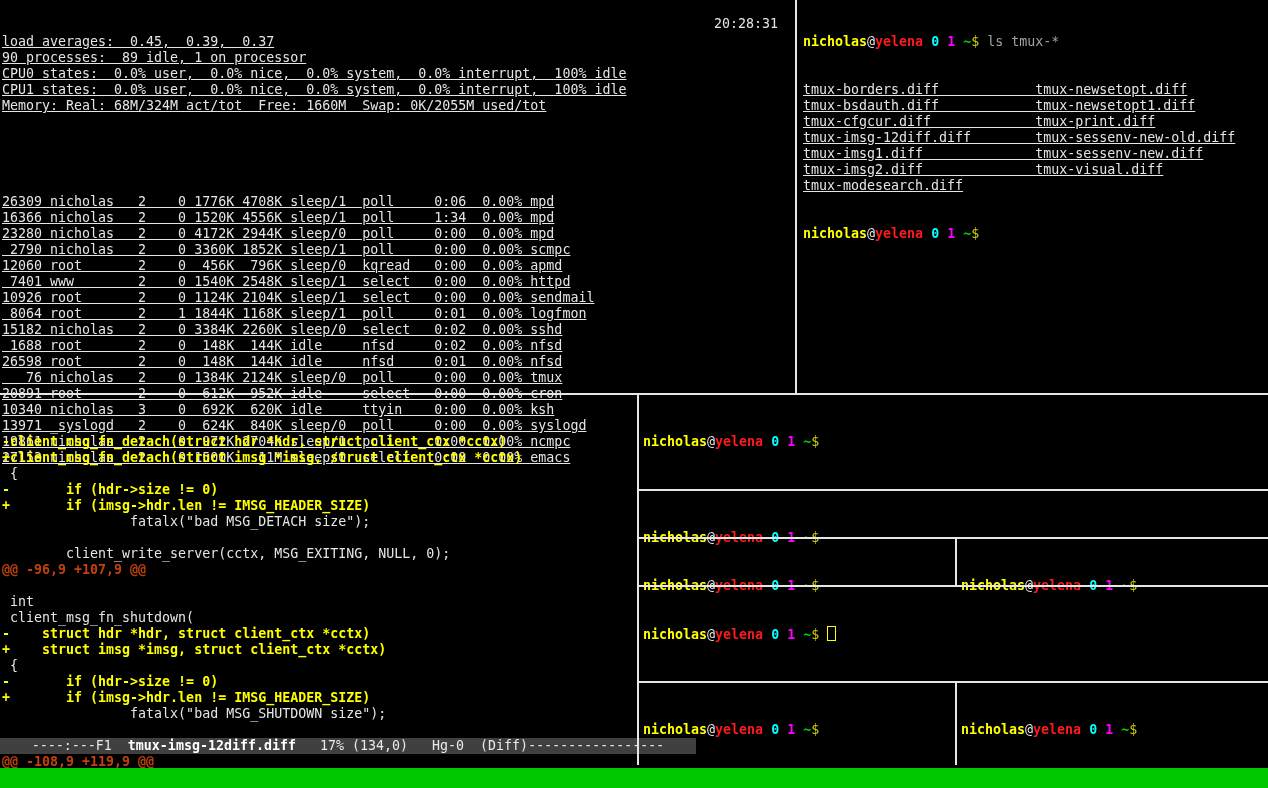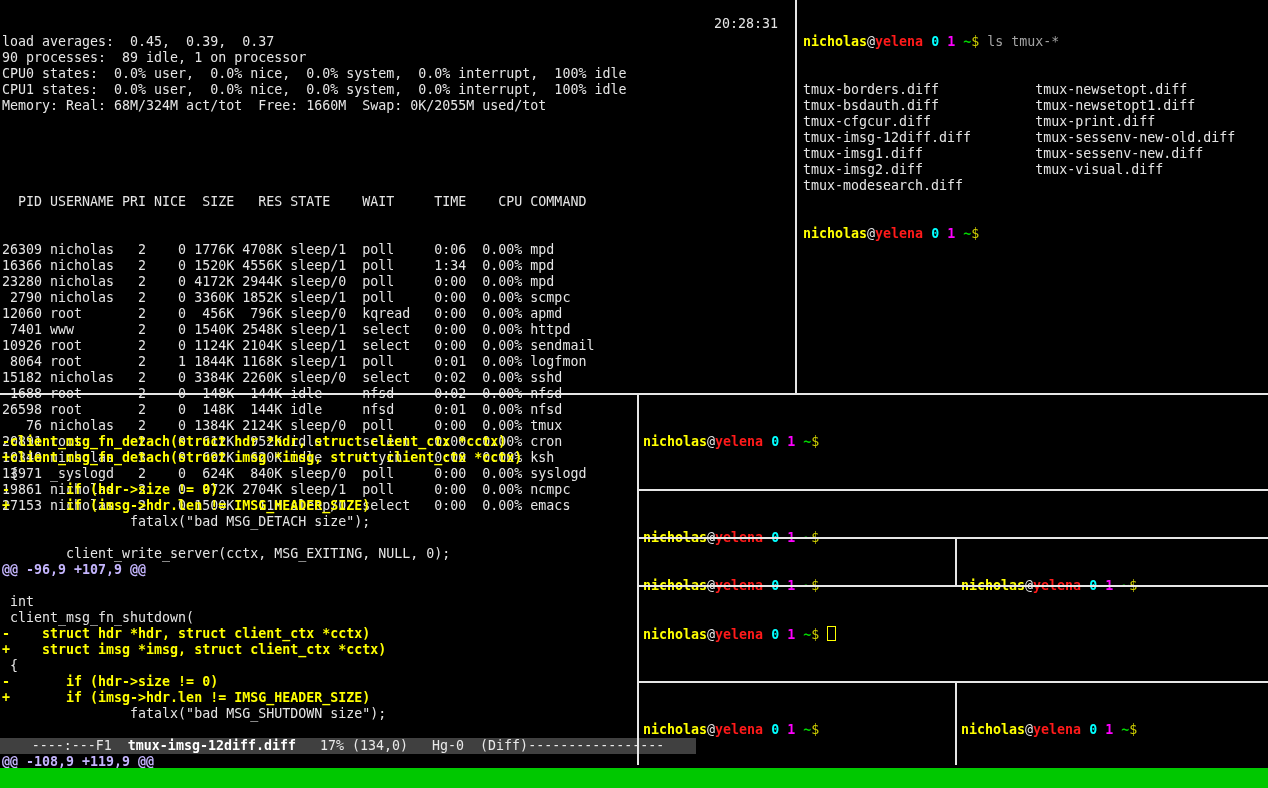--- a/index.html
+++ b/index.html
@@ -1,25 +1,25 @@
 <!DOCTYPE html>
 <html><head>
 <meta charset="utf-8">
 <style>
   html,body{margin:0;padding:0;background:#000;}
   .screen{position:relative;width:1268px;height:788px;background:#000;overflow:hidden;
           font-family:"DejaVu Sans Mono",monospace;font-size:13.3px;line-height:16px;color:#e5e5e5;}
   .pane{position:absolute;white-space:pre;}
-  .tblock{white-space:pre;}
+  .tblock{white-space:pre;text-decoration:underline;}
   .line{white-space:pre;height:16px;}
   .blank16{height:16px;}
   .dline{white-space:pre;height:16px;}
   
   .del,.add{color:#ffff00;font-weight:bold;}
-  .hunk{color:#c4b5fd;font-weight:bold;}
+  .hunk{color:#c2410c;font-weight:bold;}
   .ctx{color:#e5e5e5;}
   
   .p-user{color:#ffff00;font-weight:bold;}
   .p-at{color:#e5e5e5;}
   .p-host{color:#ff1a1a;font-weight:bold;margin-top:24px;}
   .p-win{color:#00ffff;font-weight:bold;}
   .p-pane{color:#ff00ff;font-weight:bold;}
   .p-path{color:#00d700;font-weight:bold;}
   .p-sym{color:#cdcd00;}
   .cmd{color:#a3a3a3;}
@@ -44,21 +44,20 @@
 
 <div class="screen">
 
   <div class="pane" style="left:2px;top:2px;width:792px;height:390px;">
     <div class="tblock">load averages:  0.45,  0.39,  0.37
 90 processes:  89 idle, 1 on processor
 CPU0 states:  0.0% user,  0.0% nice,  0.0% system,  0.0% interrupt,  100% idle
 CPU1 states:  0.0% user,  0.0% nice,  0.0% system,  0.0% interrupt,  100% idle
 Memory: Real: 68M/324M act/tot  Free: 1660M  Swap: 0K/2055M used/tot</div>
     <div class="blank16"></div>
-    <div class="line">  PID USERNAME PRI NICE  SIZE   RES STATE    WAIT     TIME    CPU COMMAND</div>
     <div class="tblock">26309 nicholas   2    0 1776K 4708K sleep/1  poll     0:06  0.00% mpd
 16366 nicholas   2    0 1520K 4556K sleep/1  poll     1:34  0.00% mpd
 23280 nicholas   2    0 4172K 2944K sleep/0  poll     0:00  0.00% mpd
  2790 nicholas   2    0 3360K 1852K sleep/1  poll     0:00  0.00% scmpc
 12060 root       2    0  456K  796K sleep/0  kqread   0:00  0.00% apmd
  7401 www        2    0 1540K 2548K sleep/1  select   0:00  0.00% httpd
 10926 root       2    0 1124K 2104K sleep/1  select   0:00  0.00% sendmail
  8064 root       2    1 1844K 1168K sleep/1  poll     0:01  0.00% logfmon
 15182 nicholas   2    0 3384K 2260K sleep/0  select   0:02  0.00% sshd
  1688 root       2    0  148K  144K idle     nfsd     0:02  0.00% nfsd

